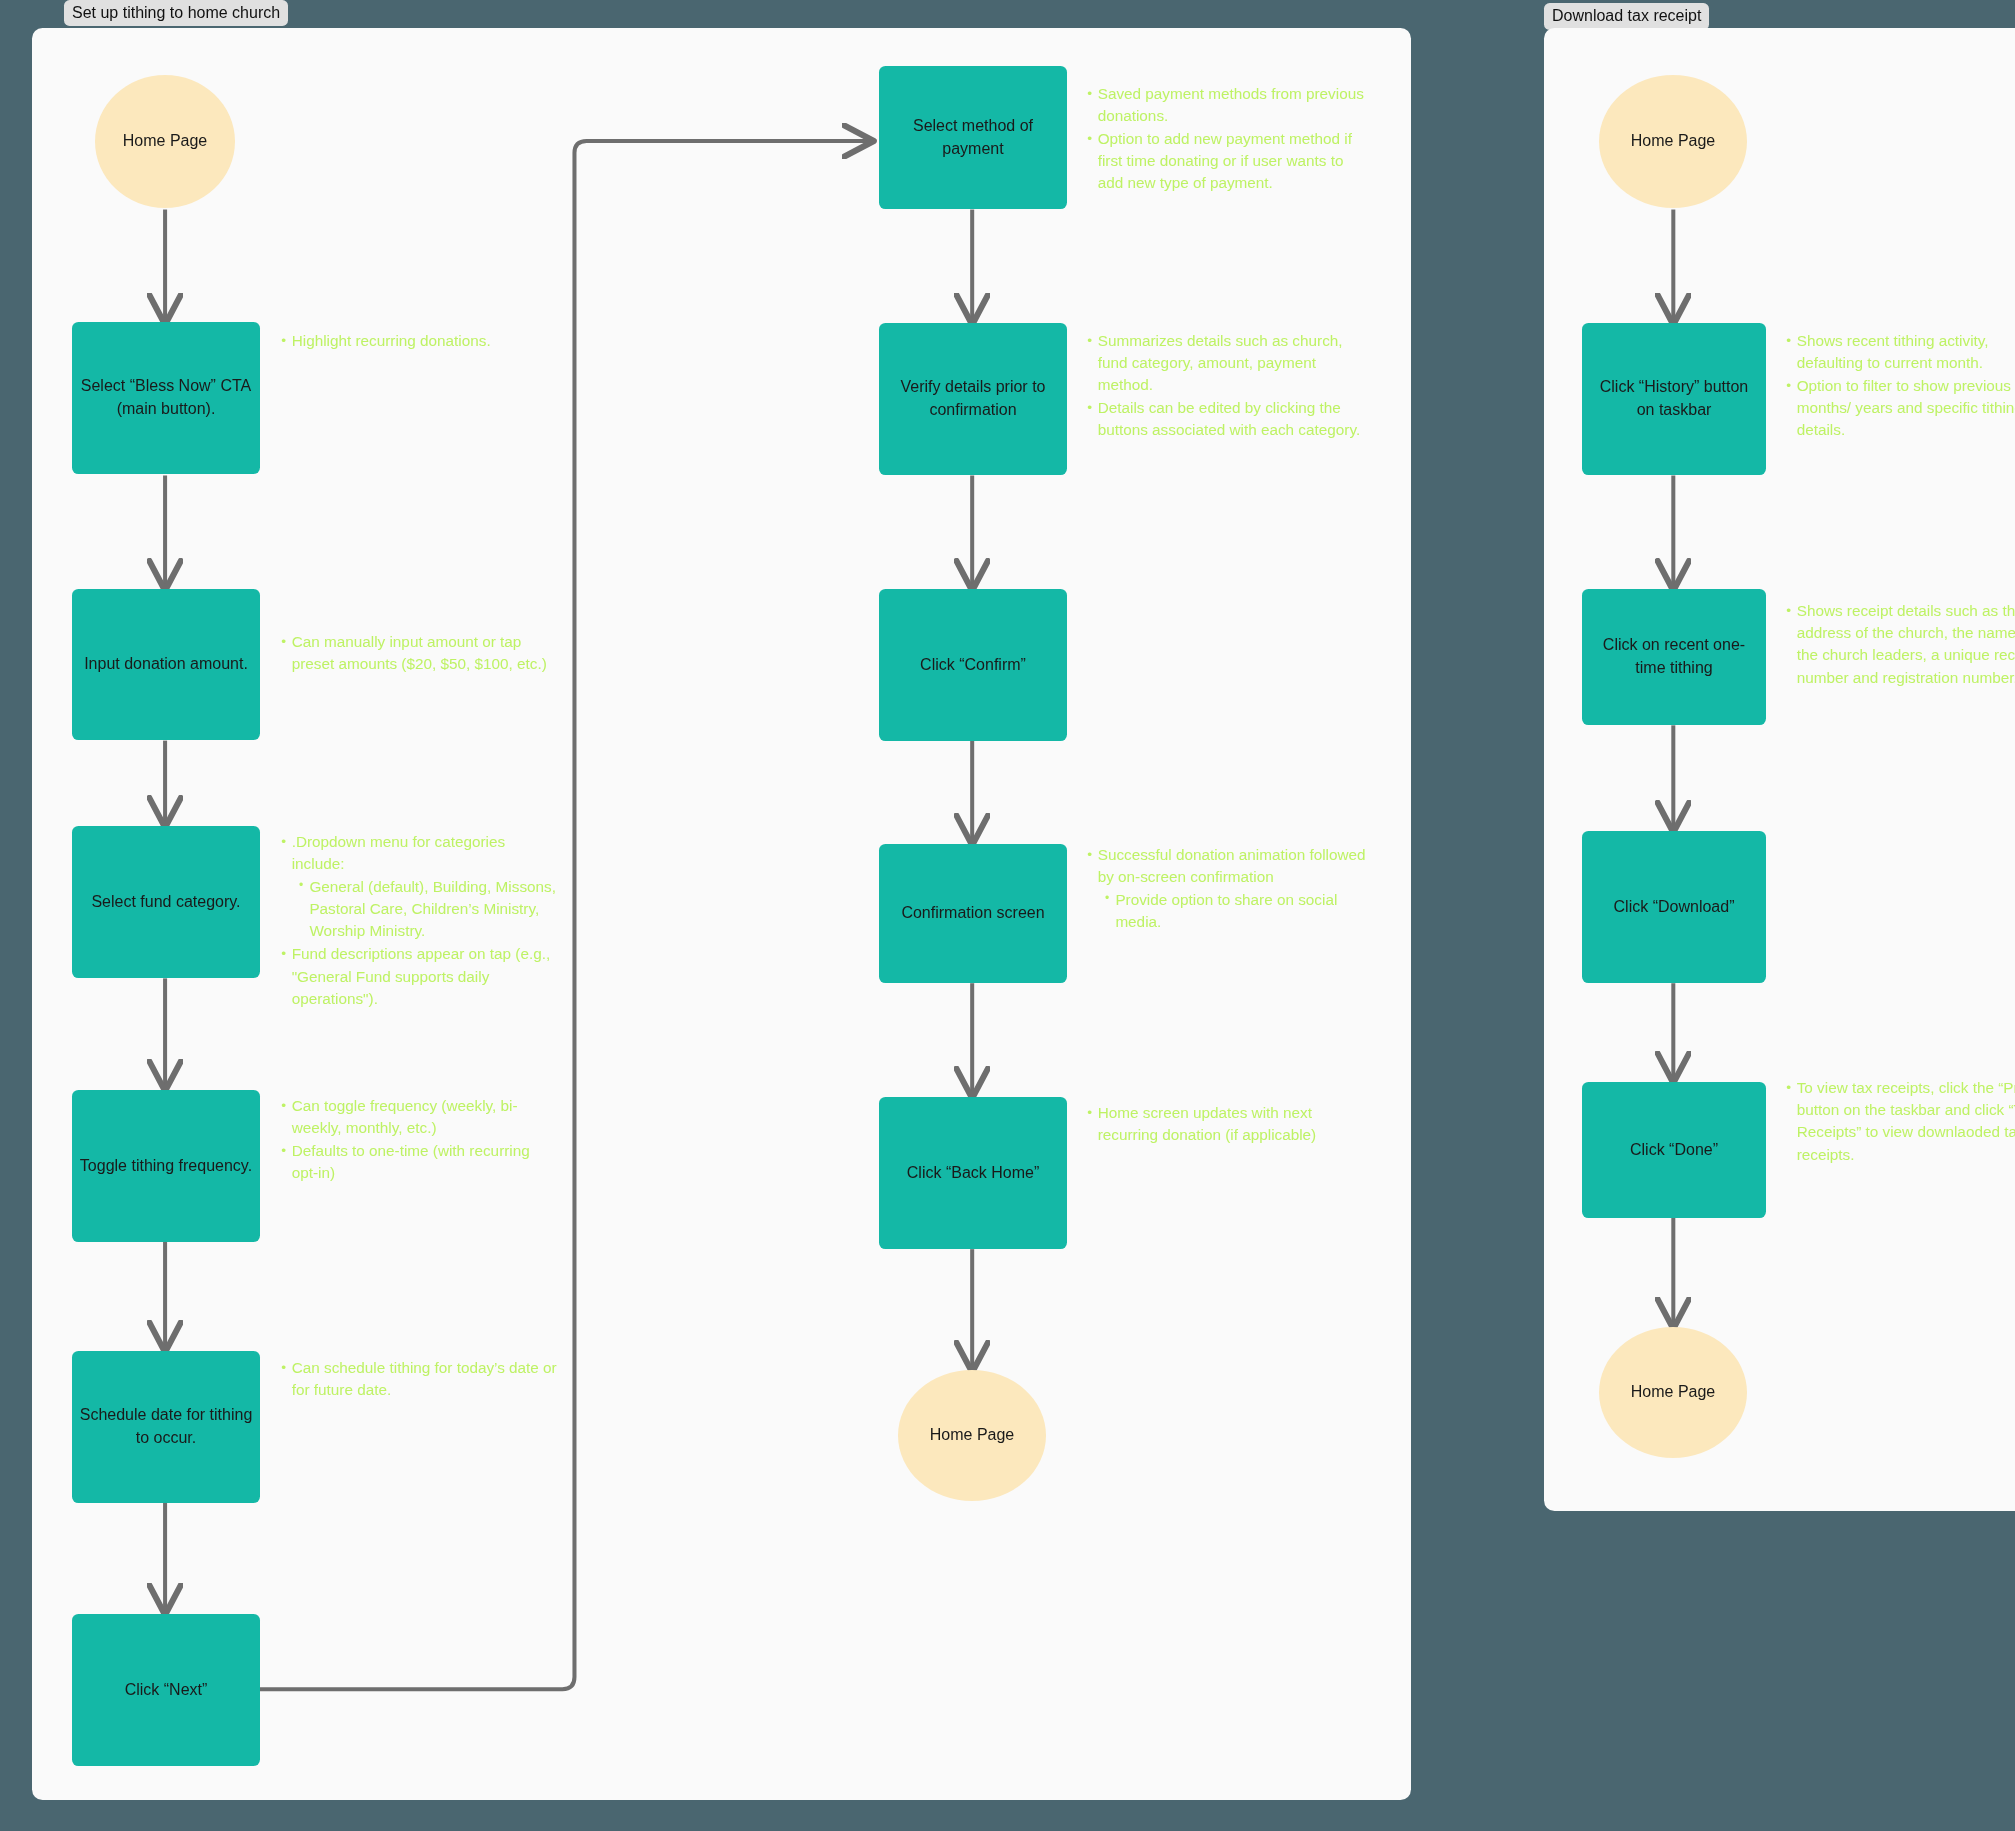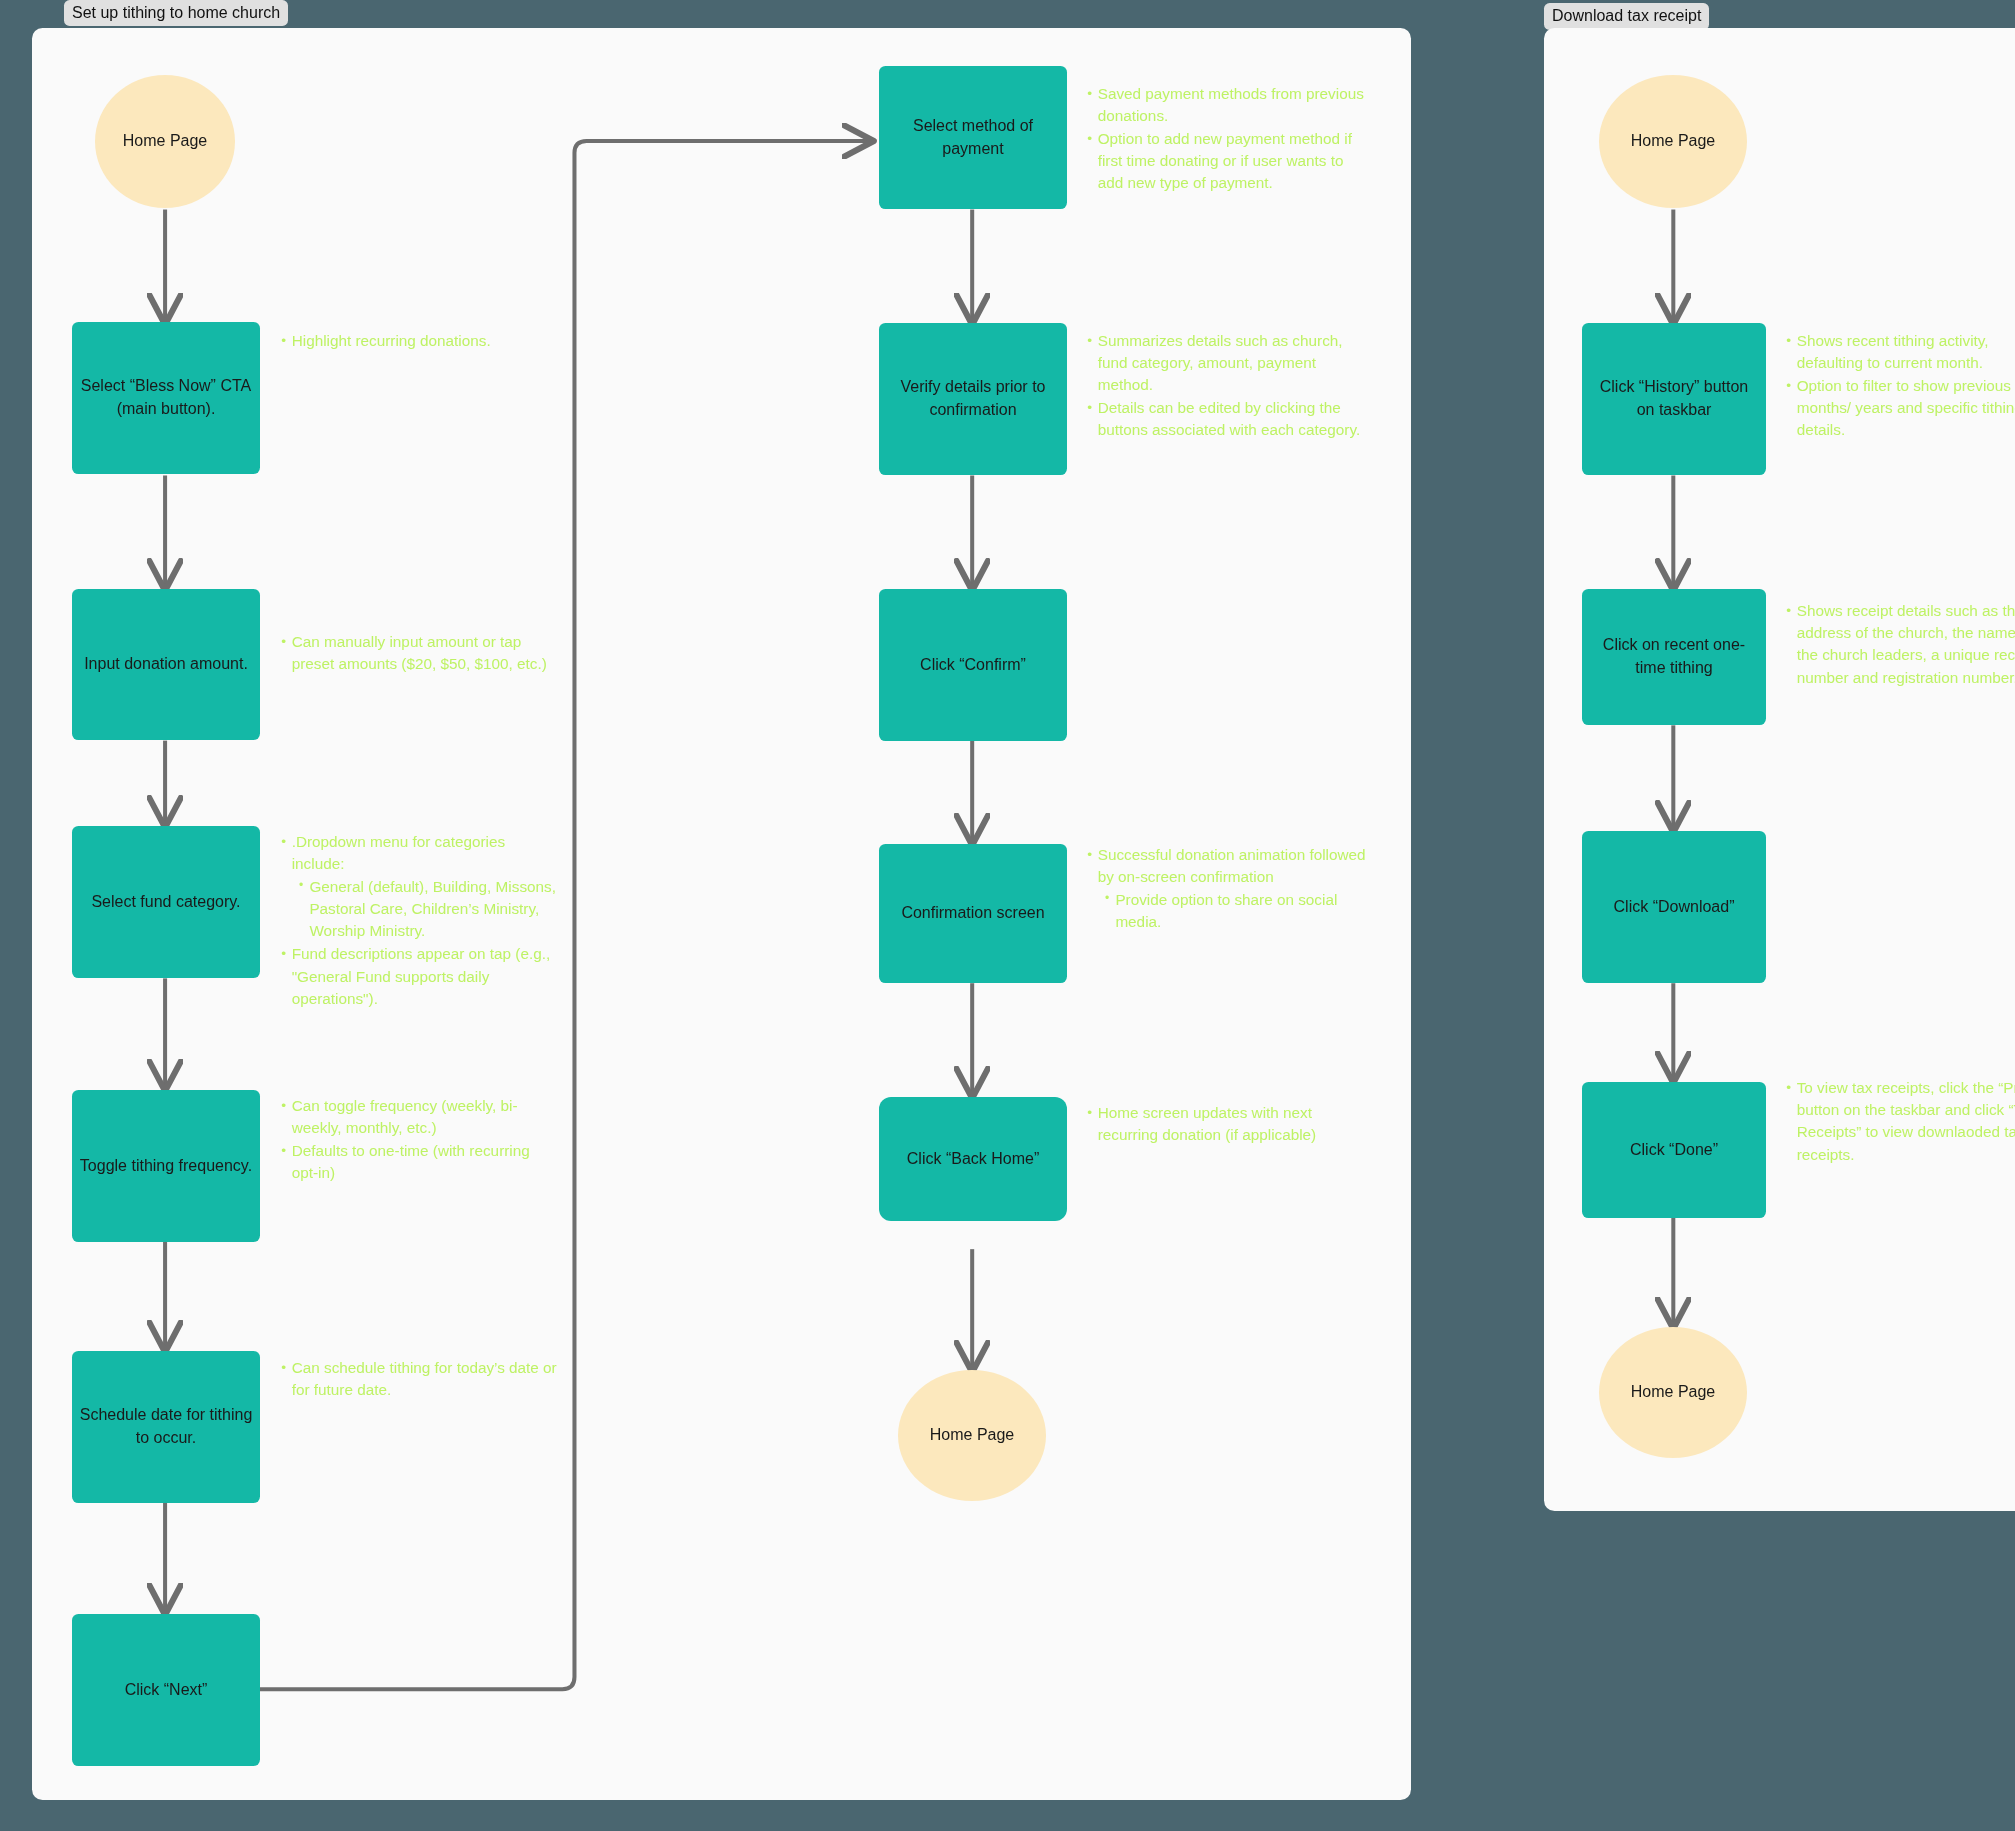--- a/index.html
+++ b/index.html
@@ -223,21 +223,21 @@
   </div>
   <div class="annot" style="left:1084px; top:844px; width:282px;">
     <ul>
       <li>Successful donation animation followed by on-screen confirmation</li>
       <ul>
         <li>Provide option to share on social media.</li>
       </ul>
     </ul>
   </div>
 
-  <div class="node process" style="left:879px; top:1097px; width:188px; height:124px;border-radius:12px;">
+  <div class="node process" style="left:879px; top:1097px; width:188px; height:152px;">
     <span>Click “Back Home”</span>
   </div>
   <div class="annot" style="left:1084px; top:1102px; width:282px;">
     <ul>
       <li>Home screen updates with next recurring donation (if applicable)</li>
     </ul>
   </div>
 
   <div class="node terminal" style="left:898px; top:1370px; width:148px; height:131px;">
     <span>Home Page</span>

